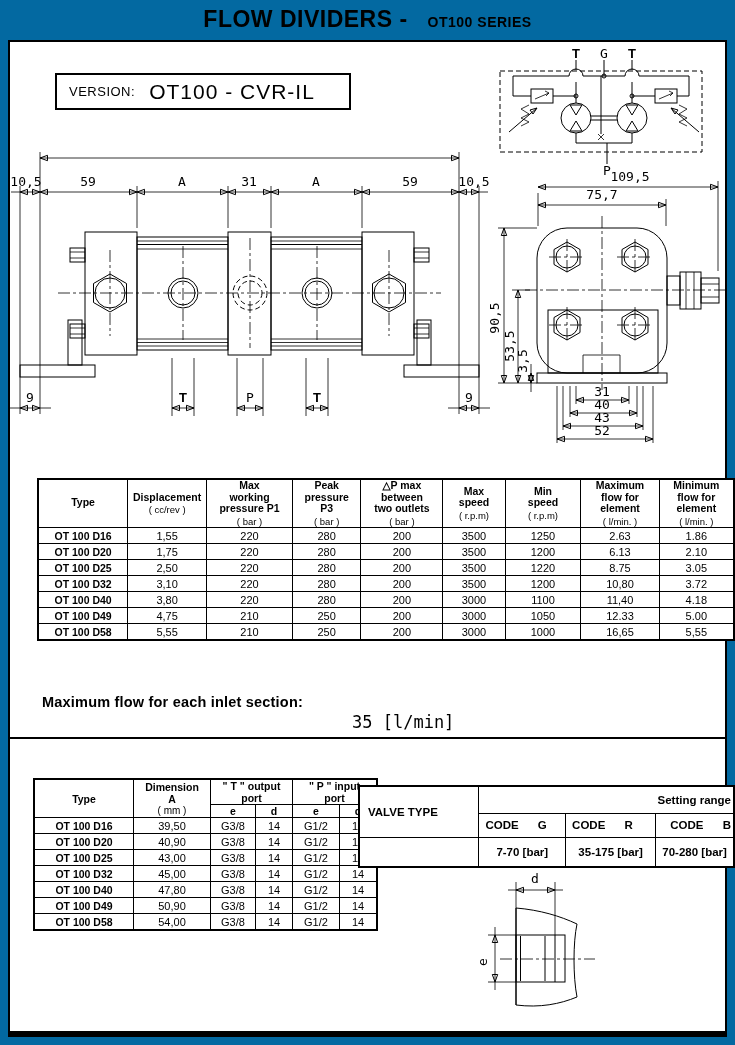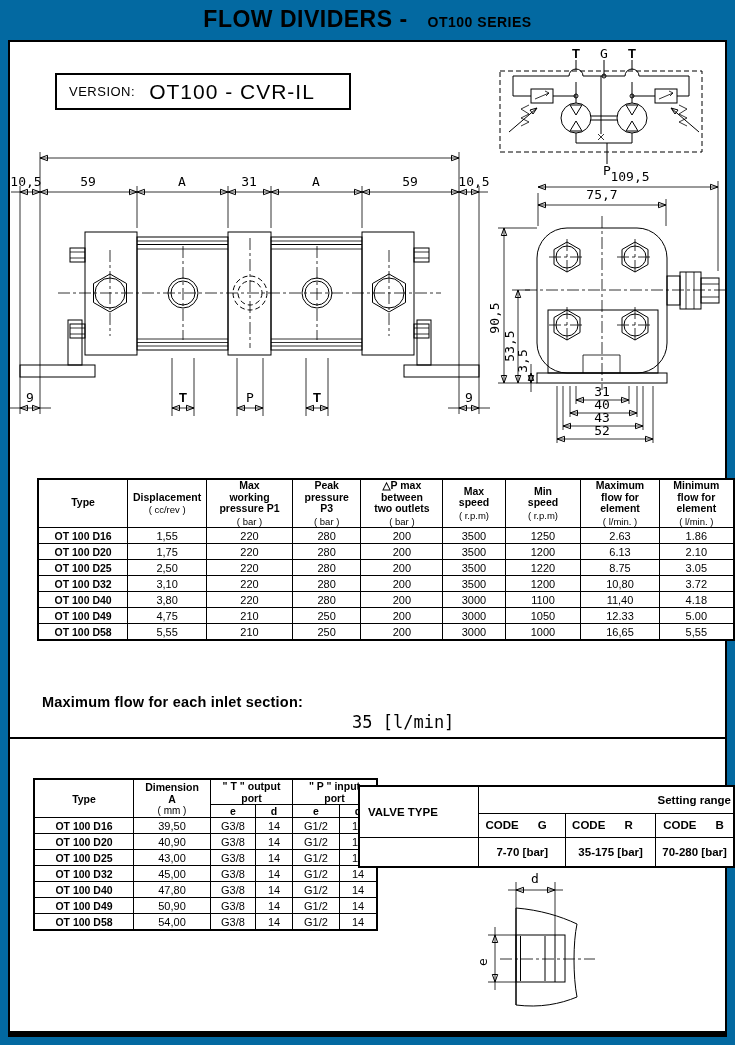--- a/index.html
+++ b/index.html
@@ -577,21 +577,21 @@
 
   <table class="abs grid" id="valvetable">
     <tbody>
       <tr>
         <td rowspan="2" style="width:114px;height:50px;text-align:left;padding-left:8px">VALVE TYPE</td>
         <td colspan="3" style="height:25px;text-align:right;padding-left:8px">Setting range</td>
       </tr>
       <tr>
         <td style="width:80px;height:23px;text-align:left;padding-left:6px">CODE      G</td>
         <td style="width:84px;text-align:left;padding-left:6px">CODE      R</td>
-        <td style="width:76px;text-align:center;padding-left:0">CODE      B</td>
+        <td style="width:76px;text-align:right;padding-left:0">CODE      B</td>
       </tr>
       <tr>
         <td style="height:28px"></td>
         <td>7-70 [bar]</td>
         <td>35-175 [bar]</td>
         <td>70-280 [bar]</td>
       </tr>
     </tbody>
   </table>
 

